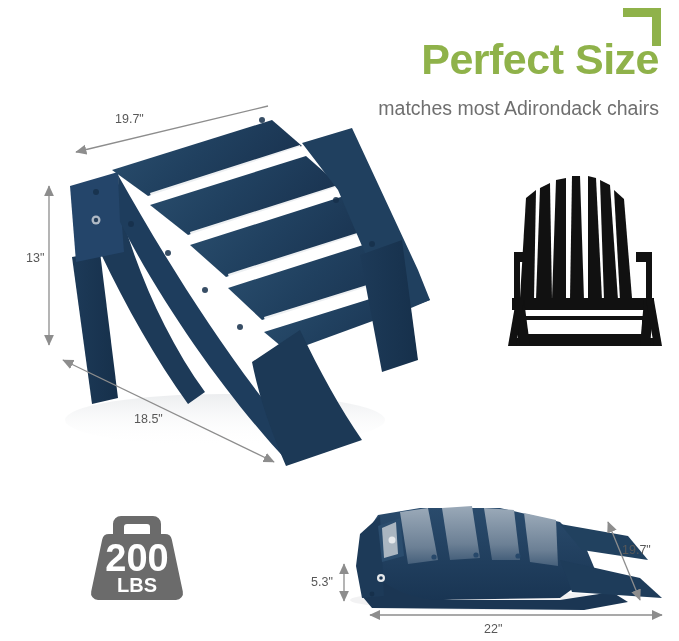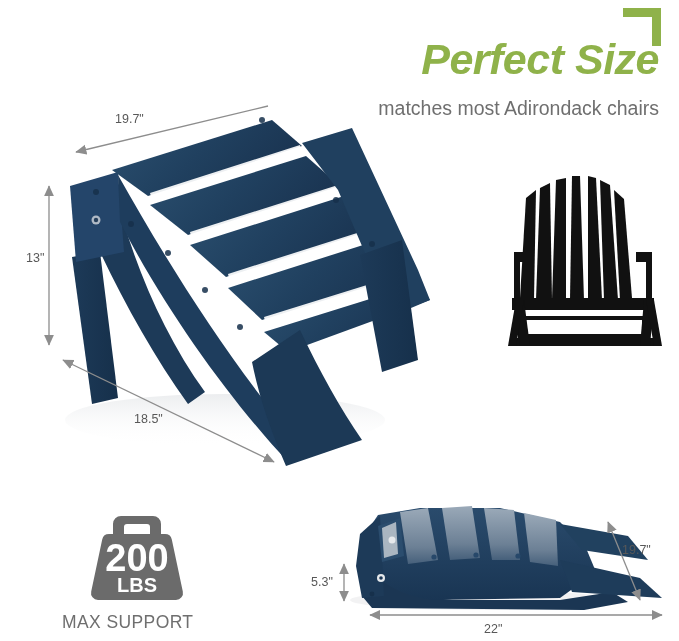--- a/index.html
+++ b/index.html
@@ -44,21 +44,20 @@
     position: absolute;
     top: 38px;
     right: 20px;
     font-size: 43px;
     font-weight: bold;
     letter-spacing: -0.5px;
     color: #8fb24a;
     line-height: 1;
     text-align: right;
     white-space: nowrap;
-    font-style: italic;
   }
   .subtitle {
     position: absolute;
     top: 99px;
     right: 20px;
     font-size: 19.5px;
     color: #6f6f6f;
     line-height: 1;
     text-align: center;
     white-space: nowrap;
@@ -313,15 +312,14 @@
   <svg class="weight-badge" viewBox="0 0 108 92" xmlns="http://www.w3.org/2000/svg">
 
     <path d="M38,4 h32 a8,8 0 0 1 8,8 v12 h-11 v-9 a3,3 0 0 0 -3,-3 h-20
              a3,3 0 0 0 -3,3 v9 h-11 v-12 a8,8 0 0 1 8,-8 z" fill="#6b6b6b"></path>
 
     <path d="M26,22 h56 a7,7 0 0 1 6.8,5.4 l11,52 A7,7 0 0 1 93,88 H15
              a7,7 0 0 1 -6.8,-8.6 l11,-52 A7,7 0 0 1 26,22 z" fill="#6b6b6b"></path>
     <text class="num-200" x="54" y="59" text-anchor="middle">200</text>
     <text class="num-lbs" x="54" y="80" text-anchor="middle">LBS</text>
   </svg>
-  <div class="badge-caption">MAX SUPPORT</div>
 
 </div>
 
 </body></html>

